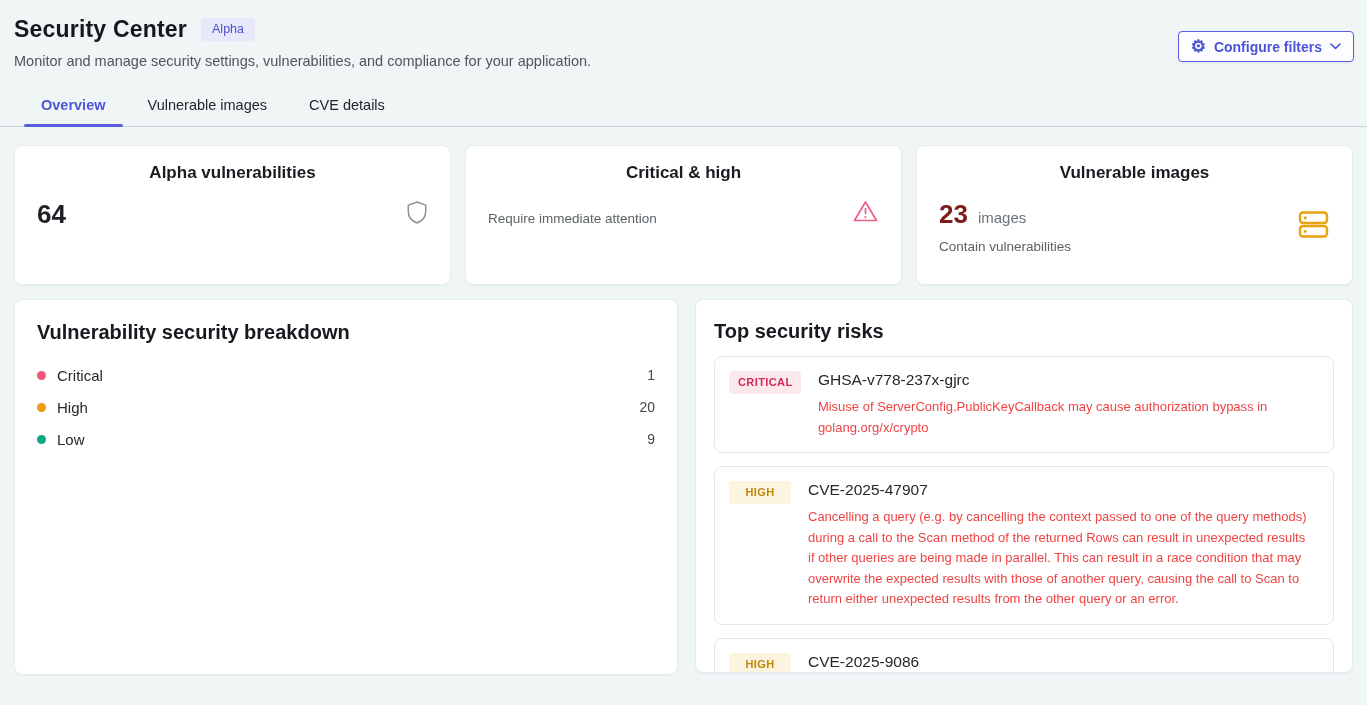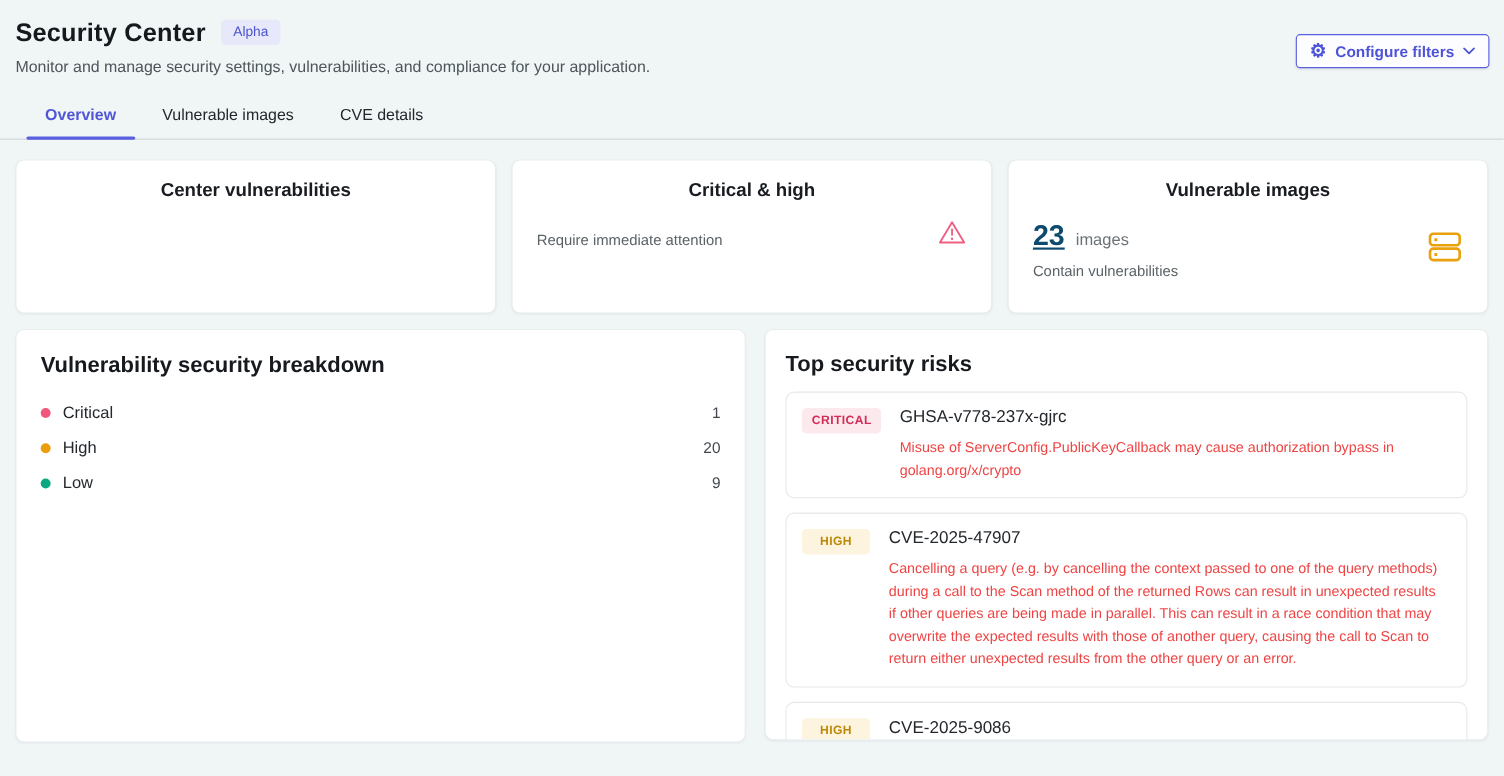--- a/index.html
+++ b/index.html
@@ -43,21 +43,21 @@
   .cards { display: grid; grid-template-columns: 1fr 1fr 1fr; gap: 14px; margin: 18px 14px 0; }
   .card {
     background: #fff; border: 1px solid #e7ecee; border-radius: 8px;
     height: 140px; box-shadow: 0 1px 2px rgba(20,30,40,.04);
   }
   .card-title { text-align: center; margin-top: 17px; font-size: 17px; font-weight: 600; color: #191c20; }
   .card-body { display: flex; align-items: center; justify-content: space-between; padding: 0 22px; margin-top: 16px; }
   .metric-line { display: flex; align-items: baseline; gap: 10px; }
   .metric-num { font-size: 26px; font-weight: 700; color: #1d2025; }
   .metric-num.red { color: #d02e58; }
-  .metric-num.amber { color: #0c4a6e; text-decoration: underline; }
+  .metric-num.amber { color: #7f1d1d; }
   .metric-suffix { font-size: 15px; color: #6b7277; }
   .metric-sub { font-size: 13.5px; color: #5b6266; margin-top: 9px; }
   .card-icon { flex-shrink: 0; }
 
   
   .panels { display: grid; grid-template-columns: 664px 658px; gap: 17px; margin: 14px 14px 0; }
   .panel {
     background: #fff; border: 1px solid #e7ecee; border-radius: 8px;
     box-shadow: 0 1px 2px rgba(20,30,40,.04);
   }
@@ -113,21 +113,33 @@
 
 <div class="tabs">
   <div class="tab active">Overview</div>
   <div class="tab">Vulnerable images</div>
   <div class="tab">CVE details</div>
 </div>
 
 <div class="cards">
 
   <div class="card">
-    <div class="card-title">Center vulnerabilities</div>
+    <div class="card-title">Alpha vulnerabilities</div>
+    <div class="card-body">
+      <div>
+        <div class="metric-line">
+          <span class="metric-num">64</span>
+        </div>
+      </div>
+      <span class="card-icon">
+        <svg width="22" height="25" viewBox="0 0 24 26">
+          <path d="M12 1.5 L21.5 5 V12 C21.5 18 17.3 22.5 12 24.5 C6.7 22.5 2.5 18 2.5 12 V5 Z" fill="none" stroke="#899094" stroke-width="1.6" stroke-linejoin="round"></path>
+        </svg>
+      </span>
+    </div>
   </div>
 
   <div class="card">
     <div class="card-title">Critical &amp; high</div>
     <div class="card-body">
       <div>
         <div class="metric-sub">Require immediate attention</div>
       </div>
       <span class="card-icon">
         <svg width="27" height="25" viewBox="0 0 27 25">

